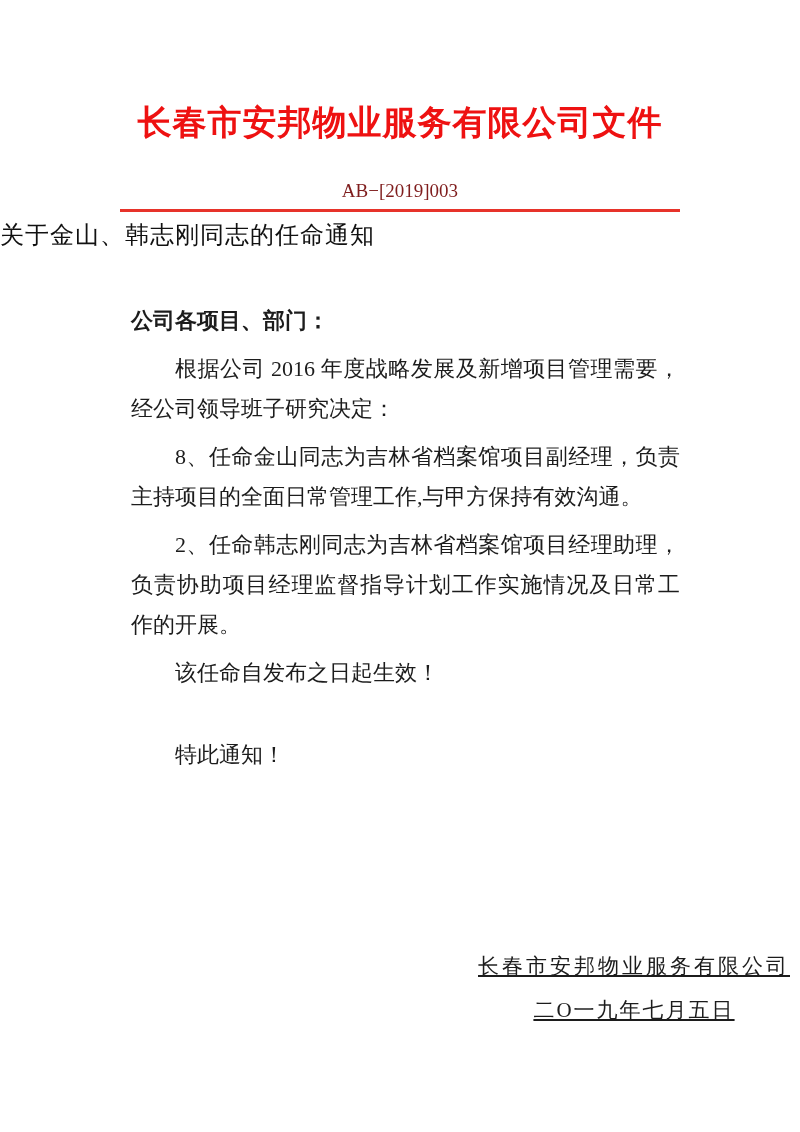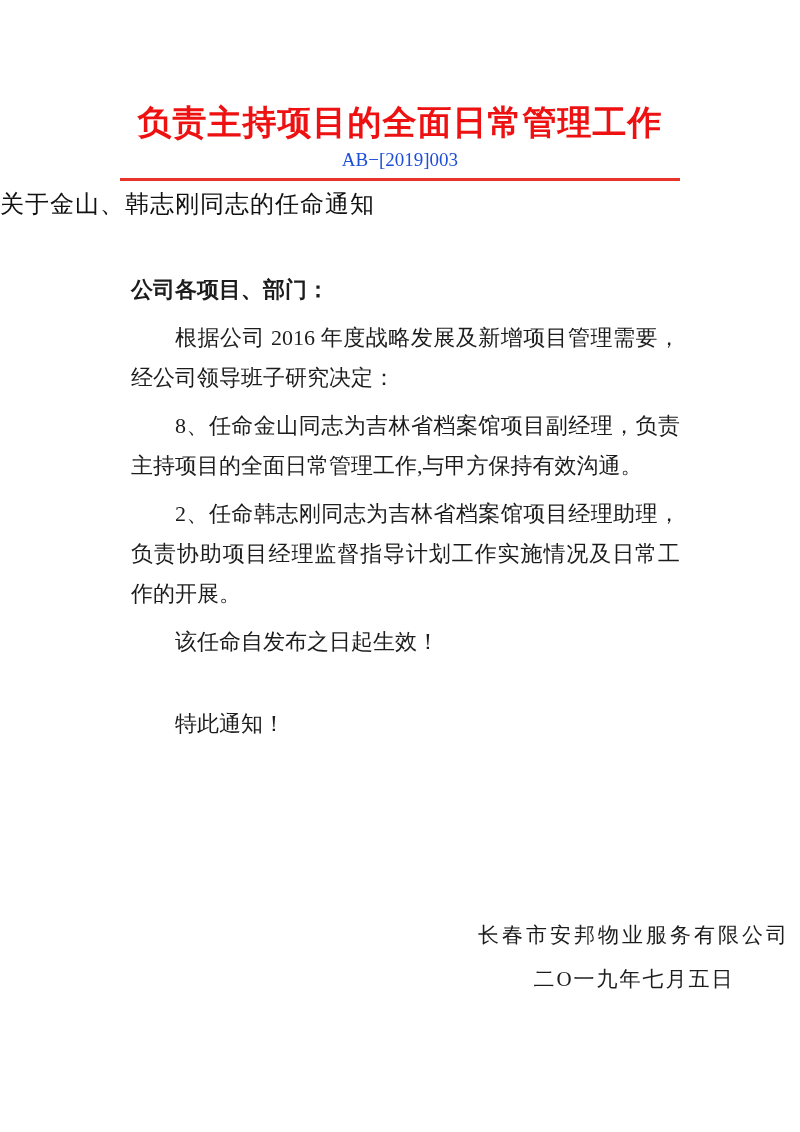--- a/index.html
+++ b/index.html
@@ -19,25 +19,25 @@
   .org-title {
     padding-top: 102px;
     text-align: center;
     font-family: "Liberation Sans", sans-serif;
     font-weight: 700;
     font-size: 34px;
     line-height: 1.2;
     letter-spacing: 1px;
   }
   .doc-number {
-    margin-top: 5px;
+    margin-top: 36px;
     text-align: center;
     font-size: 19px;
     line-height: 1.25;
-    color: #1d4ed8;
+    color: #7f1d1d;
     font-family: "Liberation Serif", serif;
   }
   .red-rule {
     width: 560px;
     height: 3px;
     margin: 6px auto 0 auto;
   }
   .subject {
     margin-top: 8px;
     text-align: left;
@@ -68,34 +68,35 @@
     margin-top: 42px !important;
     text-indent: 2em;
   }
   .signature {
     margin: 169px 6px 0 auto;
     width: 320px;
     text-align: center;
     font-size: 21px;
     line-height: 44px;
     color: #1c1c1c;
+    text-decoration: underline;
   }
   .signature .sig-org {
     letter-spacing: 3px;
   }
   .signature .sig-date {
     letter-spacing: 2px;
   }
 </style>
 </head>
 <body>
 
 <div class="page">
 
-  <div class="org-title" style="color: rgb(238, 17, 17);">负责主持项目的全面日常管理工作</div>
+  <div class="org-title" style="color: rgb(238, 17, 17);">长春市安邦物业服务有限公司文件</div>
 
   <div class="doc-number">AB−[2019]003</div>
 
   <div class="red-rule" style="background: rgb(231, 51, 42);"></div>
 
   <div class="subject">关于金山、韩志刚同志的任命通知</div>
 
   <div class="body-block">
     <p class="salutation">公司各项目、部门：</p>
     <p class="para">根据公司 2016 年度战略发展及新增项目管理需要，经公司领导班子研究决定：</p>

